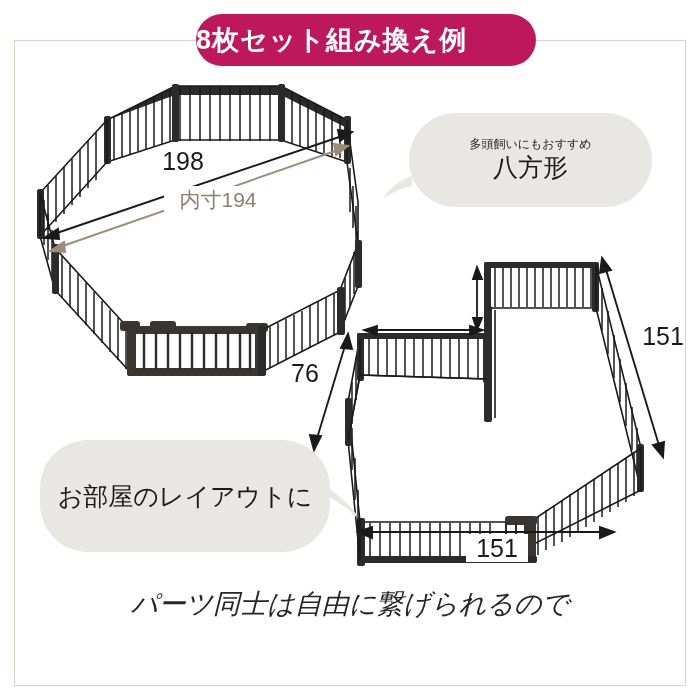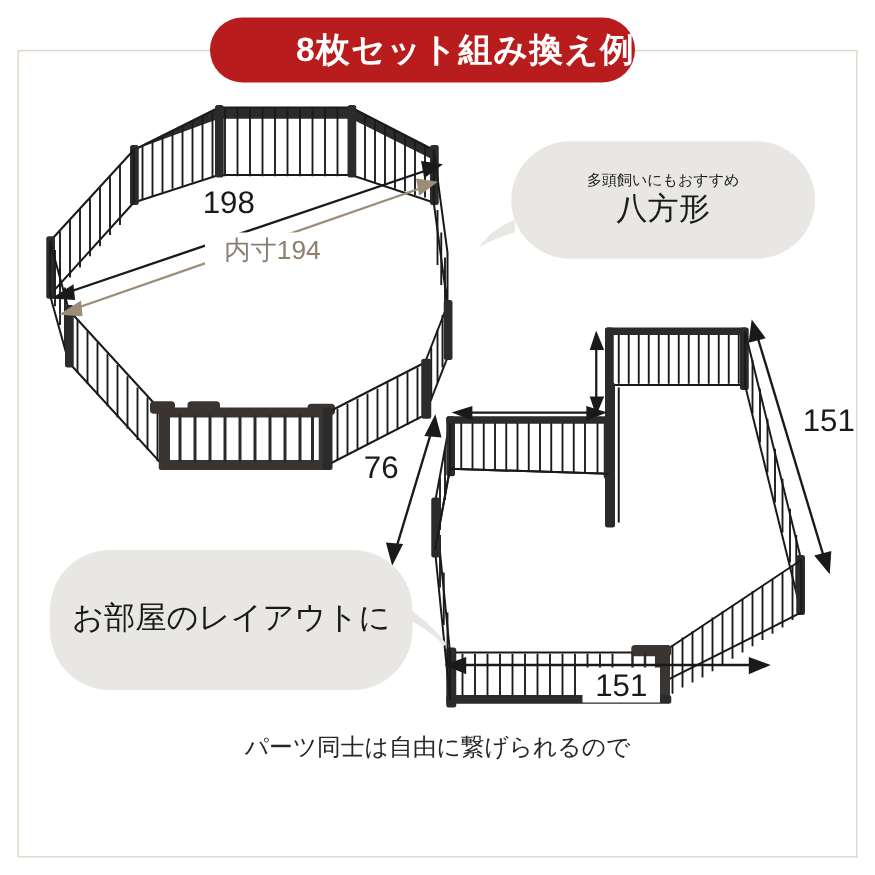--- a/index.html
+++ b/index.html
@@ -18,25 +18,25 @@
   .frame{
     position:absolute;
     left:14px;top:40px;right:14px;bottom:14px;
     border:1.5px solid #ddd2c4;
     box-sizing:border-box;
     pointer-events:none;
   }
   
   .title-pill{
     position:absolute;
-    left:168px;top:14px;
+    left:196px;top:14px;
     width:340px;height:52px;
-    background:#b91c1c;
+    background:#be185d;
     border-radius:26px;
-    display:flex;align-items:center;justify-content:flex-end;
+    display:flex;align-items:center;justify-content:flex-start;
     z-index:6;
   }
   .title-pill .t{
     color:#ffffff;
     font-size:27px;
     font-weight:bold;
     letter-spacing:1px;
     white-space:nowrap;
     line-height:1;
   }
@@ -55,35 +55,35 @@
     align-items:center;justify-content:center;
     text-align:center;
     color:#1a1a1a;
   }
   .bubble .l1{font-size:12px;line-height:1.25;white-space:nowrap;}
   .bubble .l2{font-size:25px;line-height:1.25;white-space:nowrap;text-align:right;}
   #bubble-octagon{
     left:409px;top:113px;width:243px;height:94px;
   }
   #bubble-lshape{
-    left:40px;top:440px;width:290px;height:112px;font-family:Liberation Mono, monospace;
+    left:40px;top:440px;width:290px;height:112px;
   }
   #bubble-lshape .l1,#bubble-lshape .l2,#bubble-lshape .l3{
     font-size:25px;line-height:1.22;white-space:nowrap;
   }
   
   .caption{
     position:absolute;
     left:0;top:586px;width:700px;
     text-align:center;
     z-index:5;
     color:#262626;
   }
   .caption div{
-    font-size:19px;line-height:1.38;white-space:nowrap;
+    font-size:27px;line-height:1.38;white-space:nowrap;font-style:italic;
   }
   
 </style>
 </head>
 <body>
 
 <div id="page">
 
   <div class="frame"></div>
 

